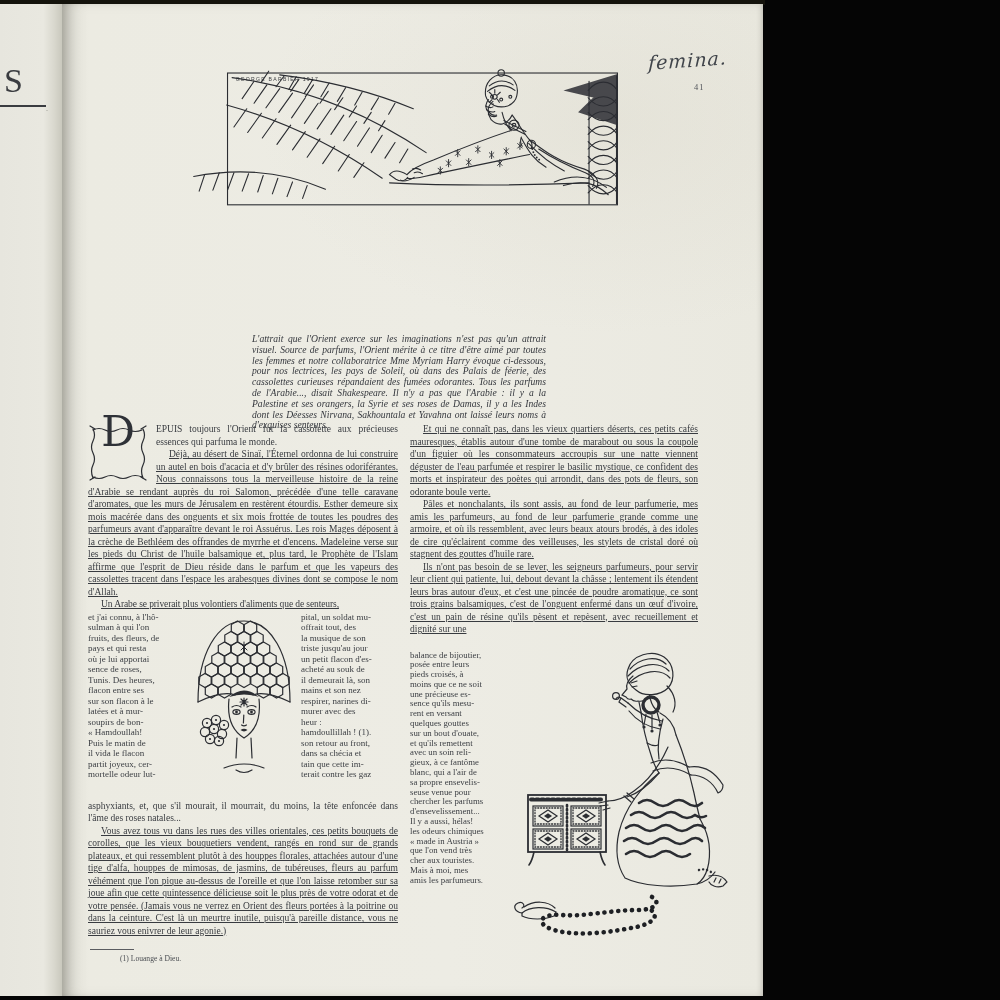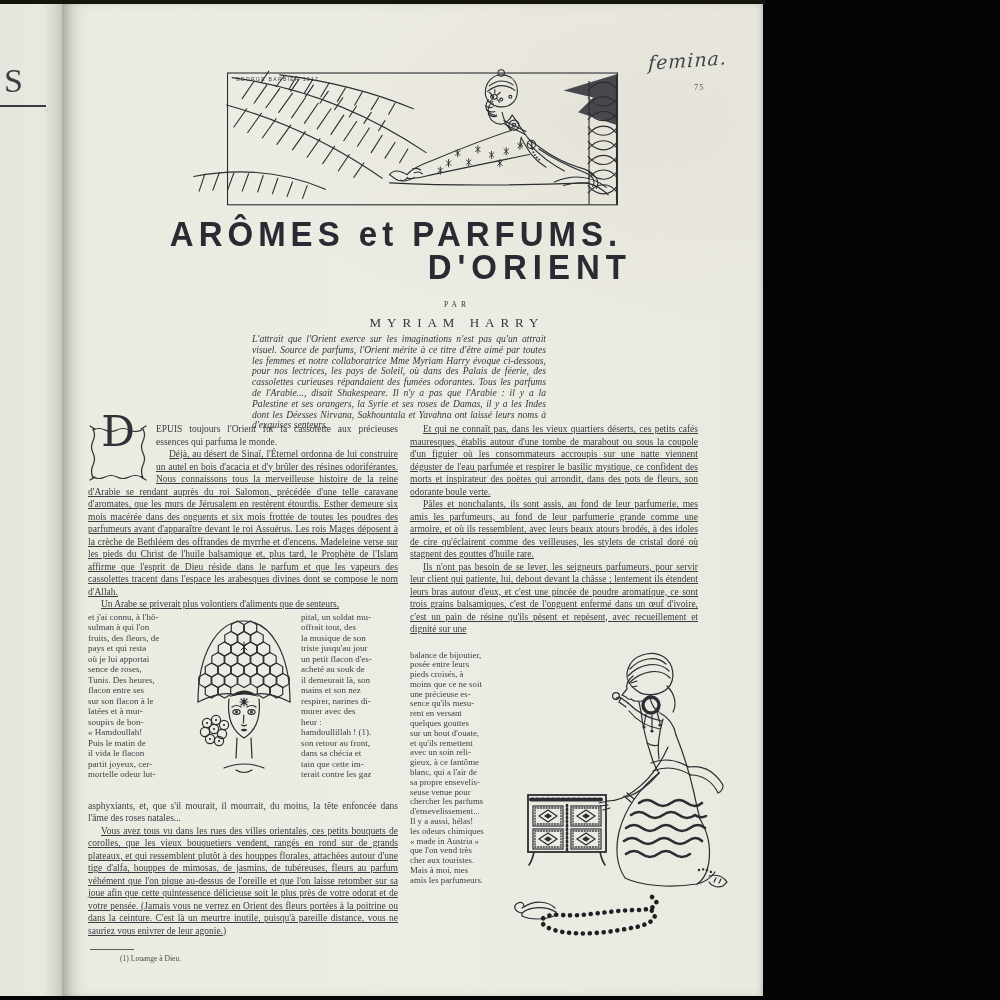--- a/index.html
+++ b/index.html
@@ -83,21 +83,21 @@
 
 <div class="prev-page">
   <div class="prev-letter">S</div>
   <div class="prev-rule"></div>
   <div class="prev-mark">·</div>
 </div>
 
 <div class="page">
 
   <div class="femina">femina.</div>
-  <div class="pagenum">75</div>
+  <div class="pagenum">41</div>
 
   <div class="artwork">
     <svg width="432" height="156" viewBox="-40 0 472 156" overflow="visible">
 
       <rect x="1" y="7" width="426" height="144" class="ink" stroke-width="2"></rect>
 
       <text x="10" y="16" font-family="Liberation Sans, sans-serif" font-size="5.6" letter-spacing="1.4" fill="#3c3e42">GEORGE BARBIER 1917</text>
 
       <g class="ink">
         <path d="M6,12 C80,22 150,48 218,94"></path>
@@ -165,28 +165,20 @@
           <path d="M231,111 l5,5 M236,111 l-5,5 M233.5,109.5 v8"></path>
           <path d="M296,103 l5,5 M301,103 l-5,5 M298.5,101.5 v8"></path>
         </g>
 
         <path d="M178,127 C240,130 320,130 396,127"></path>
         <path d="M358,126 C380,117 400,120 415,132 M368,130 C390,123 404,128 417,140"></path>
       </g>
     </svg>
   </div>
 
-  <div class="titleblock">
-    <div class="t1">ARÔMES et PARFUMS.</div>
-    <div class="t2">D'ORIENT</div>
-  </div>
-  <div class="byline">
-    <div class="par">PAR</div>
-    <div class="author">MYRIAM HARRY</div>
-  </div>
 
   <div class="intro">L'attrait que l'Orient exerce sur les imaginations n'est pas qu'un attrait visuel. Source de parfums, l'Orient mérite à ce titre d'être aimé par toutes les femmes et notre collaboratrice Mme Myriam Harry évoque ci-dessous, pour nos lectrices, les pays de Soleil, où dans des Palais de féerie, des cassolettes curieuses répandaient des fumées odorantes. Tous les parfums de l'Arabie..., disait Shakespeare. Il n'y a pas que l'Arabie : il y a la Palestine et ses orangers, la Syrie et ses roses de Damas, il y a les Indes dont les Déesses Nirvana, Sakhountala et Yavahna ont laissé leurs noms à d'exquises senteurs.</div>
 
   <div class="col-left coltext">
     <div class="dropcap-box">
       <svg width="60" height="58" viewBox="0 0 60 58">
         <path class="ink" stroke-width="1.3" d="M5,6 q6,-3 12,0 q6,3 12,0 q6,-3 12,0 q6,3 13,0
           M55,5 q3,6 0,12 q-3,6 0,12 q3,6 0,12 q-3,6 0,13
           M5,53 q6,3 12,0 q6,-3 12,0 q6,3 12,0 q6,-3 13,0
           M5,5 q3,6 0,12 q-3,6 0,12 q3,6 0,12 q-3,6 0,13"></path>

